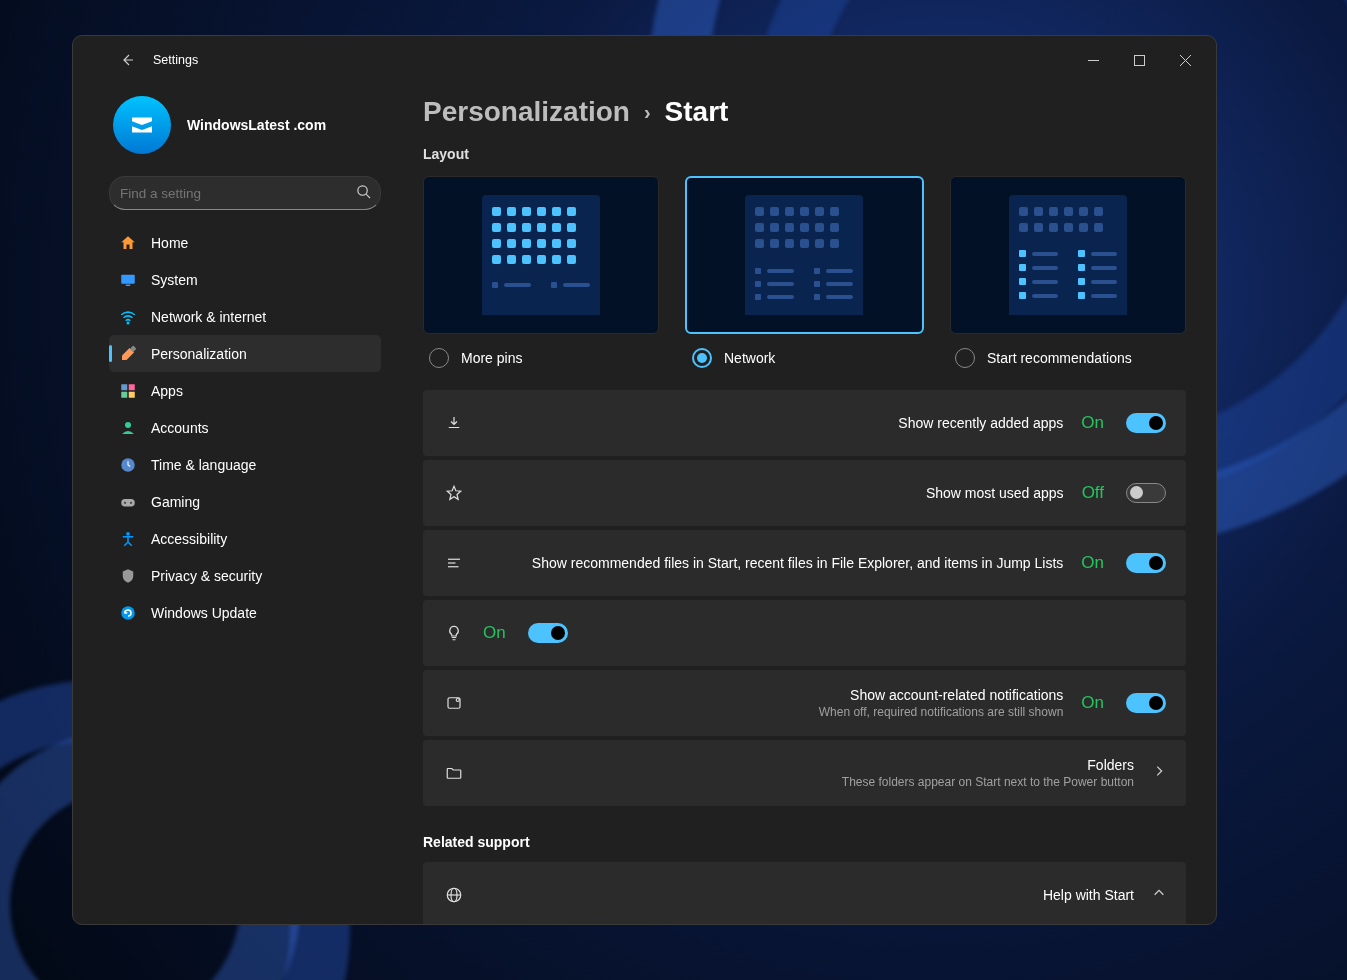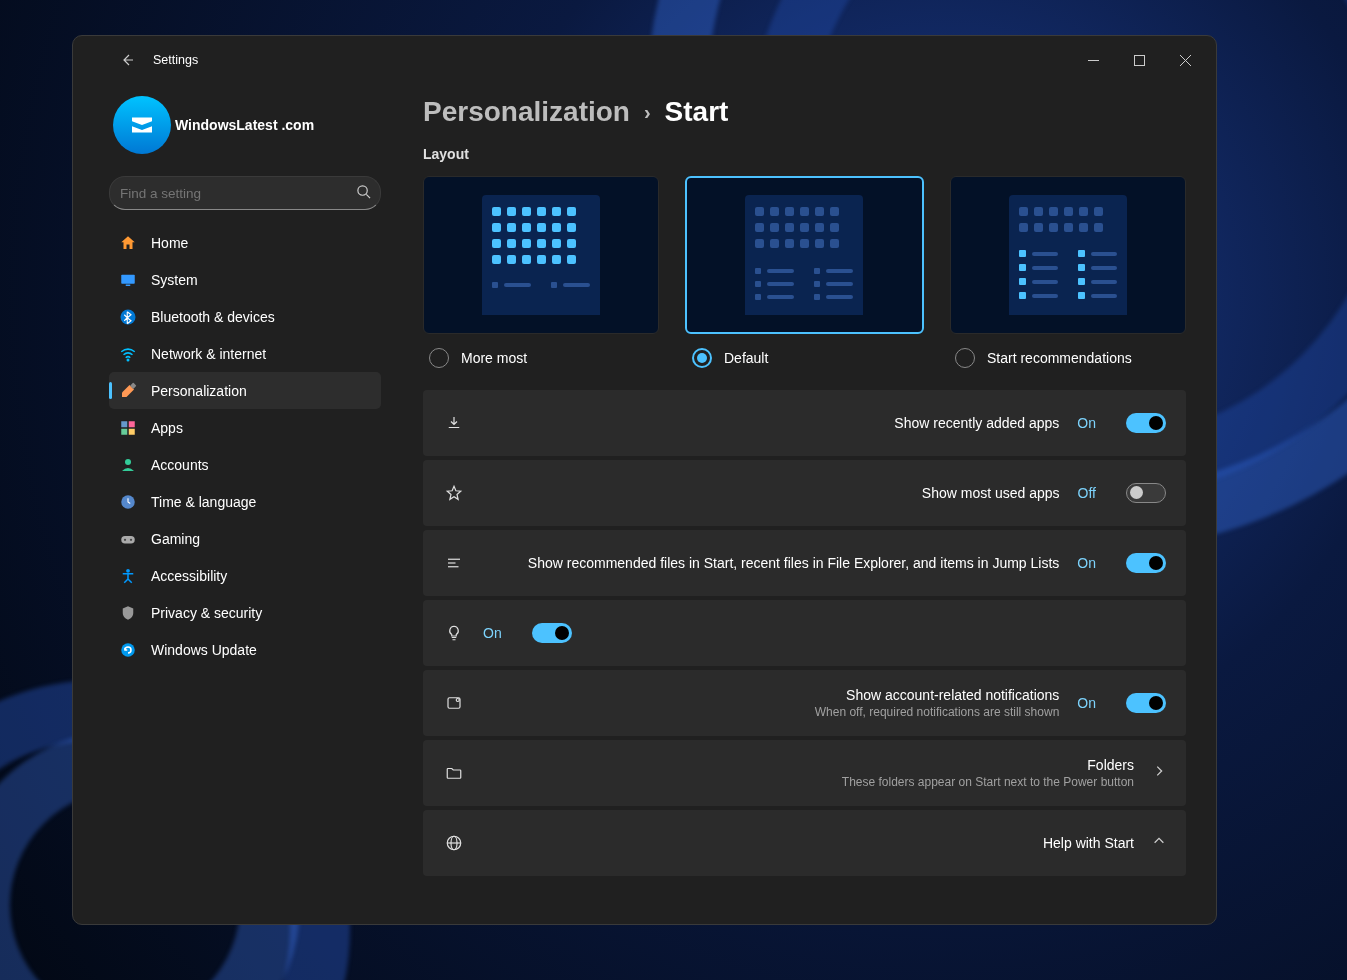--- a/index.html
+++ b/index.html
@@ -60,21 +60,21 @@
     flex:1; display:flex; overflow:hidden;
   }
   
   .sidebar {
     width: 300px;
     flex-shrink:0;
     padding: 6px 14px 0 14px;
     display:flex; flex-direction:column;
   }
   .profile {
-    display:flex; align-items:center; gap:4px; padding: 6px 4px 18px 4px;
+    display:flex; align-items:center; gap:16px; padding: 6px 4px 18px 4px;
   }
   .avatar {
     width:58px; height:58px; border-radius:50%;
     background: linear-gradient(180deg,#00c3ff 0%, #0078d4 100%);
     display:flex; align-items:center; justify-content:center;
   }
   .avatar svg { width:30px; height:30px; }
   .profile-name { font-size:14px; font-weight:600; color:#fff; }
 
   .search {
@@ -154,21 +154,21 @@
 
   .setting-row {
     background:#2b2b2b; border-radius:4px; min-height:66px;
     display:flex; align-items:center; padding:12px 20px; gap:18px;
     margin-bottom:4px; cursor:default;
   }
   .setting-row .ricon { width:22px; display:flex; justify-content:center; color:#e0e0e0; flex-shrink:0; }
   .setting-row .rtext { flex:1;text-align:right; }
   .setting-row .rtitle { font-size:14px; color:#fff; }
   .setting-row .rdesc { font-size:12px; color:#a0a0a0; margin-top:2px; }
-  .setting-row .rstate { font-size:14px; color:#7dd3fc; margin-right:12px; }
+  .setting-row .rstate { font-size:17px; color:#22c55e; margin-right:4px; }
   .setting-row .chev { color:#ccc; }
 
   .toggle {
     width:40px; height:20px; border-radius:10px; background:#4cc2ff;
     position:relative; cursor:pointer; flex-shrink:0;
   }
   .toggle::after {
     content:""; position:absolute; right:3px; top:3px; width:14px; height:14px;
     background:#000; border-radius:50%;
   }
@@ -250,29 +250,20 @@
           <span class="nicon">
               <svg width="18" height="18" viewBox="0 0 24 24">
                 <rect x="3" y="5" width="18" height="12" rx="1" fill="#3399ff"></rect>
                 <rect x="9" y="18" width="6" height="2" fill="#3399ff"></rect>
               </svg>
             </span>
           <span>System</span>
         </li>
         <li>
           <span class="nicon">
-              <svg width="18" height="18" viewBox="0 0 24 24">
-                <circle cx="12" cy="12" r="10" fill="#0078d4"></circle>
-                <path d="M11 5 L16 9 L11 13 L16 17 L11 21 M11 5 V21 M7 9 L11 13 M7 17 L11 13" stroke="#fff" stroke-width="1.5" fill="none"></path>
-              </svg>
-            </span>
-          <span>Bluetooth &amp; devices</span>
-        </li>
-        <li>
-          <span class="nicon">
               <svg width="18" height="18" viewBox="0 0 24 24" fill="none" stroke="#00bfff" stroke-width="2">
                 <path d="M3 9 Q12 2 21 9"></path>
                 <path d="M6 13 Q12 8 18 13"></path>
                 <path d="M9 17 Q12 14 15 17"></path>
                 <circle cx="12" cy="20" r="1" fill="#00bfff"></circle>
               </svg>
             </span>
           <span>Network &amp; internet</span>
         </li>
         <li class="active">
@@ -507,25 +498,25 @@
                 <div class="thumb-bdot"></div>
                 <div class="thumb-line" style="max-width:28px"></div>
               </div>
           </div>
         </div>
       </div>
 
       <div class="layout-radios">
         <div class="radio-opt">
           <div class="radio"></div>
-          <span class="radio-label">More most</span>
+          <span class="radio-label">More pins</span>
         </div>
         <div class="radio-opt">
           <div class="radio checked"></div>
-          <span class="radio-label">Default</span>
+          <span class="radio-label">Network</span>
         </div>
         <div class="radio-opt">
           <div class="radio"></div>
           <span class="radio-label">Start recommendations</span>
         </div>
       </div>
 
       <div class="setting-row">
         <span class="ricon">
             <svg width="18" height="18" viewBox="0 0 24 24" fill="none" stroke="currentColor" stroke-width="1.6">
@@ -600,20 +591,21 @@
           </span>
         <div class="rtext">
           <div class="rtitle">Folders</div>
           <div class="rdesc">These folders appear on Start next to the Power button</div>
         </div>
         <span class="chev"><svg width="14" height="14" viewBox="0 0 16 16" fill="none" stroke="currentColor" stroke-width="1.5">
               <path d="M6 3 L11 8 L6 13"></path>
             </svg></span>
       </div>
 
+      <h3 class="related">Related support</h3>
 
       <div class="setting-row" style="cursor:pointer">
         <span class="ricon">
             <svg width="18" height="18" viewBox="0 0 24 24" fill="none" stroke="currentColor" stroke-width="1.6">
               <circle cx="12" cy="12" r="9"></circle>
               <ellipse cx="12" cy="12" rx="4" ry="9"></ellipse>
               <line x1="3" y1="12" x2="21" y2="12"></line>
             </svg>
           </span>
         <div class="rtext">

